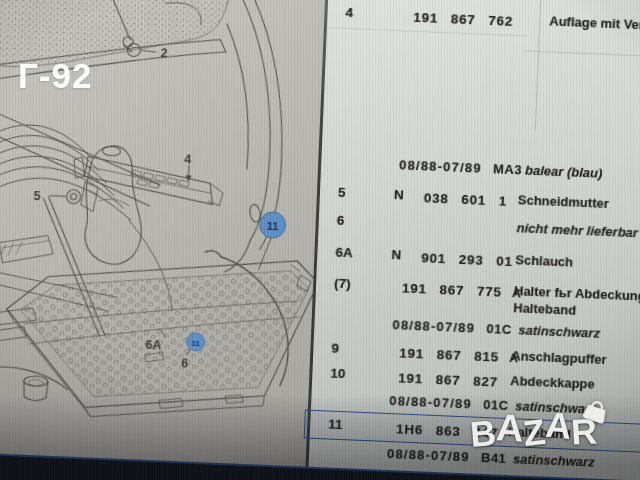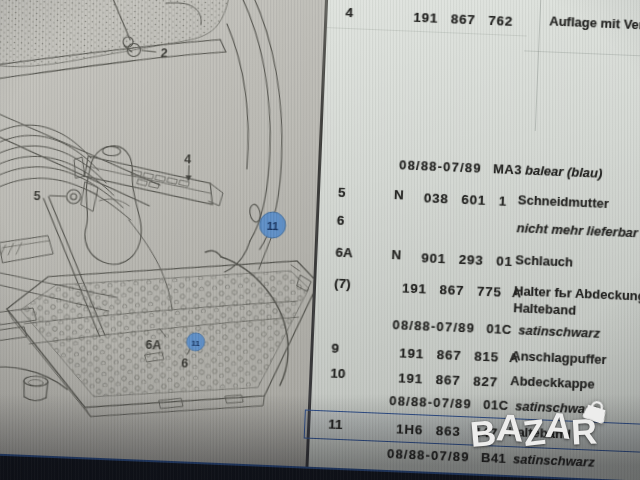--- a/index.html
+++ b/index.html
@@ -284,20 +284,21 @@
         <div class="trow" style="top: 473px;">
           <span class="cell c-num c-vnum" style="left: 78px;">08/88-07/89</span>
           <span class="cell c-code" style="left: 172px;">B41</span>
           <span class="cell c-desc" style="left: 204px; font-style: italic;">satinschwarz</span>
         </div>
       </div>
 
     <div class="status-bar"></div>
   </div>
 
+  <div class="tag-g92">Г-92</div>
 
   <div class="moire"></div>
   <div class="vignette"></div>
 
   <div class="bazar">
     <svg class="bag" width="26" height="24" viewBox="0 0 26 24">
       <path d="M9,9 C9,2 19,2 19,9" stroke="#ededec" stroke-width="2.5" fill="none"></path>
       <path d="M5,9 h18 l2,11 a3,3 0 0 1 -3,3 H6 a3,3 0 0 1 -3,-3 z" fill="#ededec"></path>
     </svg>
     <span class="ltr l0">B</span><span class="ltr l1">A</span><span class="ltr l2">Z</span><span class="ltr l3">A</span><span class="ltr l4">R</span>

